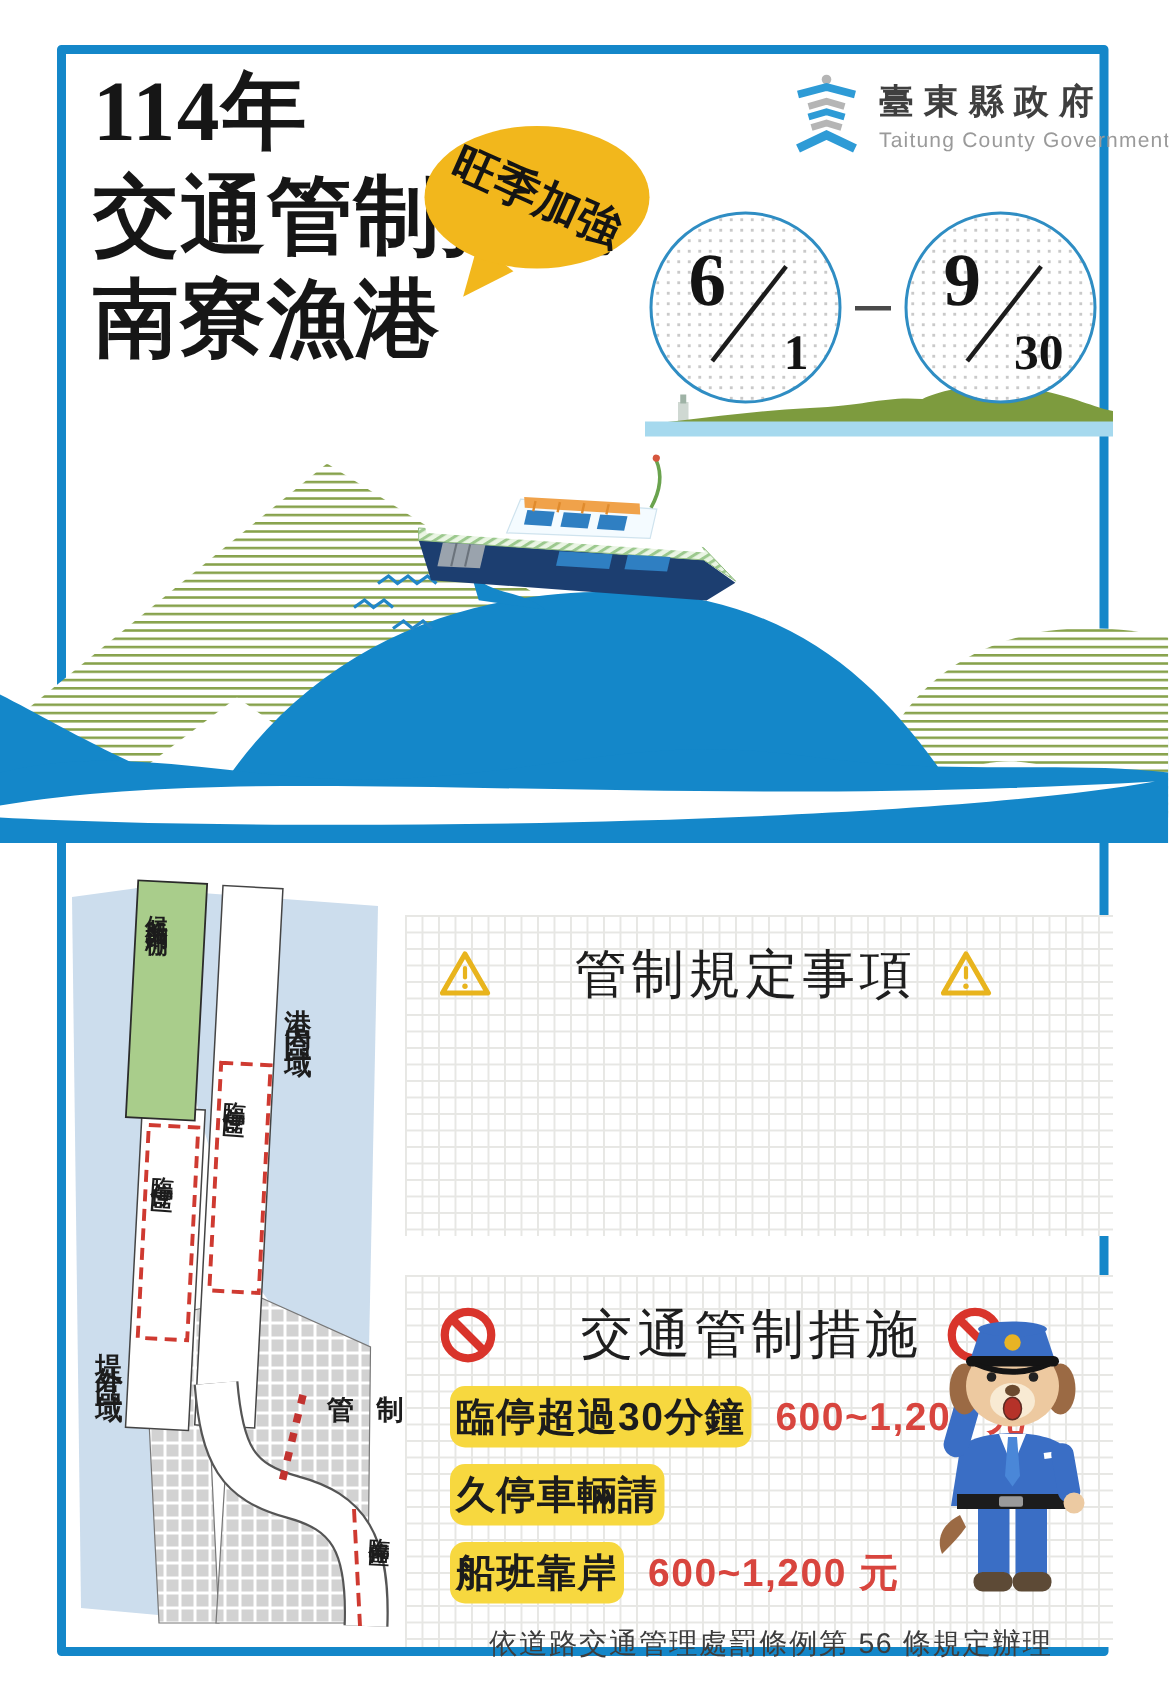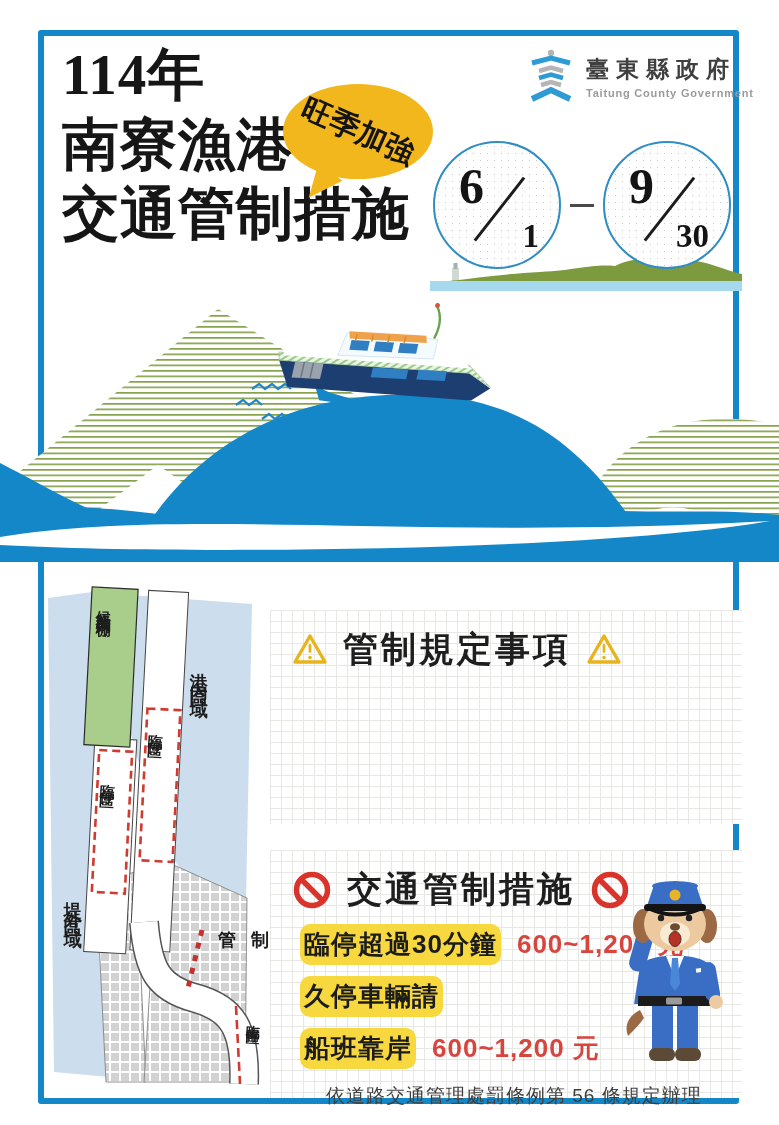--- a/index.html
+++ b/index.html
@@ -16,21 +16,21 @@
          font-size:57px;line-height:1.22;color:#161616;letter-spacing:1px;}
   .badge{position:absolute;left:283px;top:84px;width:150px;height:95px;z-index:4;
          background:#f2b71c;border-radius:50%;display:flex;align-items:center;justify-content:center;}
   .badge-tail{position:absolute;left:305px;top:168px;width:0;height:0;z-index:3;
          border-left:14px solid transparent;border-right:16px solid transparent;
          border-top:34px solid #f2b71c;transform:rotate(38deg);}
   .badge-text{transform:rotate(24deg);font-size:30px;font-weight:bold;color:#141414;white-space:nowrap;}
 
   .logo{position:absolute;left:528px;top:48px;z-index:3;display:flex;align-items:center;gap:12px;justify-content:space-between;}
   .logo-text-zh{font-size:23px;color:#3f3f3f;font-weight:600;letter-spacing:7px;white-space:nowrap;}
-  .logo-text-en{font-size:11px;color:#9a9a9a;letter-spacing:0.8px;margin-top:2px;white-space:nowrap;font-weight:bold;}
+  .logo-text-en{font-size:14px;color:#9a9a9a;letter-spacing:0.8px;margin-top:2px;white-space:nowrap;}
 
   .dates{position:absolute;left:433px;top:141px;z-index:3;display:flex;align-items:center;gap:9px;}
   .date-circle{position:relative;width:128px;height:128px;border-radius:50%;box-sizing:border-box;
          border:2.5px solid #2f8dc3;
          background-color:#fff;
          background-image:radial-gradient(#c9c9c9 0.9px, transparent 1px);
          background-size:7px 7px;}
   .date-slash{position:absolute;left:63px;top:26px;width:2.5px;height:80px;background:#1c1c1c;
          transform:rotate(38deg);transform-origin:center;}
   .date-num{position:absolute;left:24px;top:14px;font-size:50px;font-weight:bold;color:#141414;}
@@ -55,21 +55,21 @@
 
   
   .panel{position:absolute;left:270px;width:472px;box-sizing:border-box;
          background-color:#fff;
          background-image:linear-gradient(#e7e7e4 1px, transparent 1px),
                           linear-gradient(90deg,#e7e7e4 1px, transparent 1px);
          background-size:11px 11px;padding:16px 22px;z-index:2;}
   .panel-rules{top:610px;height:214px;}
   .panel-enforce{top:850px;height:248px;}
   .panel-header{display:flex;align-items:center;gap:15px;}
-  .panel-title{font-size:35px;font-weight:bold;color:#1e1e1e;letter-spacing:3px;white-space:nowrap;}
+  .panel-title{font-size:35px;font-weight:normal;color:#1e1e1e;letter-spacing:3px;white-space:nowrap;margin-left:40px;}
   .rules-list{margin:16px 0 0 0;padding:0 0 0 6px;list-style:none;}
   .rules-list li{position:relative;padding-left:28px;font-size:24px;font-weight:bold;
          color:#222;line-height:1.8;margin-bottom:4px;width:430px;}
   .rules-list li::before{content:"\2022";position:absolute;left:4px;top:0;color:#222;font-size:22px;}
   .hl{background:#fcd84a;border-radius:4px;padding:1px 4px;}
   .fine-row{display:flex;align-items:center;gap:16px;margin:11px 0 0 8px;}
   .fine-pill{background:#f7d83f;border-radius:10px;padding:3px 4px;font-size:26px;
          font-weight:bold;color:#1c1c1c;white-space:nowrap;letter-spacing:1px;}
   .fine-price{font-size:26px;font-weight:bold;color:#d8453e;white-space:nowrap;letter-spacing:1px;}
   .legal-note{margin:14px 0 0 34px;font-size:19px;color:#3d3d3d;letter-spacing:1px;white-space:nowrap;}
@@ -77,22 +77,22 @@
 </style>
 </head>
 <body>
 
 <div class="poster">
 
   <div class="frame"></div>
 
   <div class="title serif">
     <div>114年</div>
+    <div>交通管制措施</div>
     <div>南寮漁港</div>
-    <div>交通管制措施</div>
   </div>
 
   <div class="badge-tail"></div>
   <div class="badge">
     <span class="badge-text">旺季加強</span>
   </div>
 
   <div class="logo">
     <svg width="46" height="56" viewBox="0 0 46 56">
       <circle cx="23" cy="5" r="3.2" fill="#b5b5b5"></circle>

